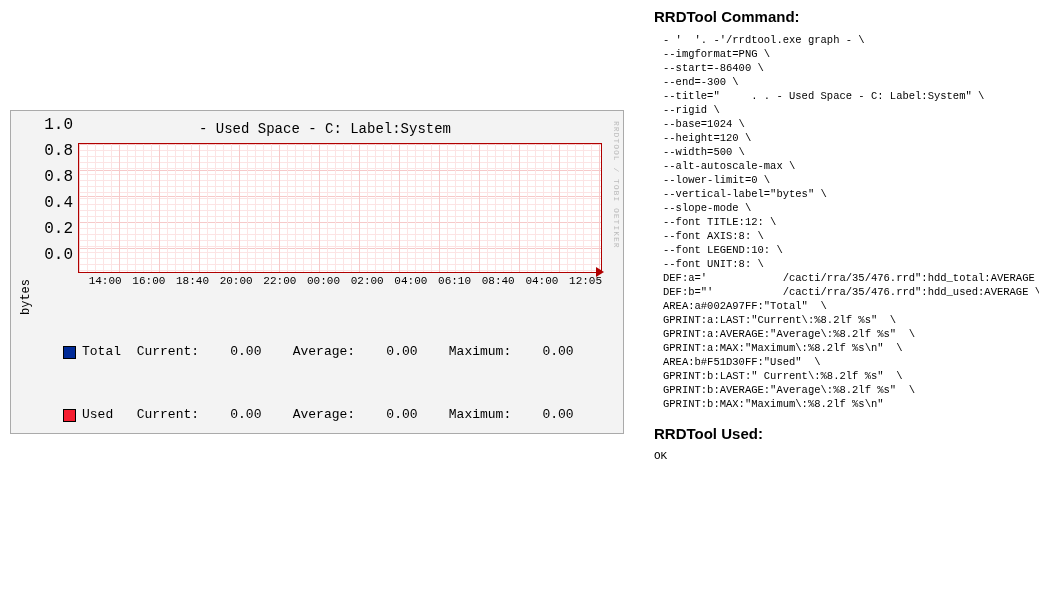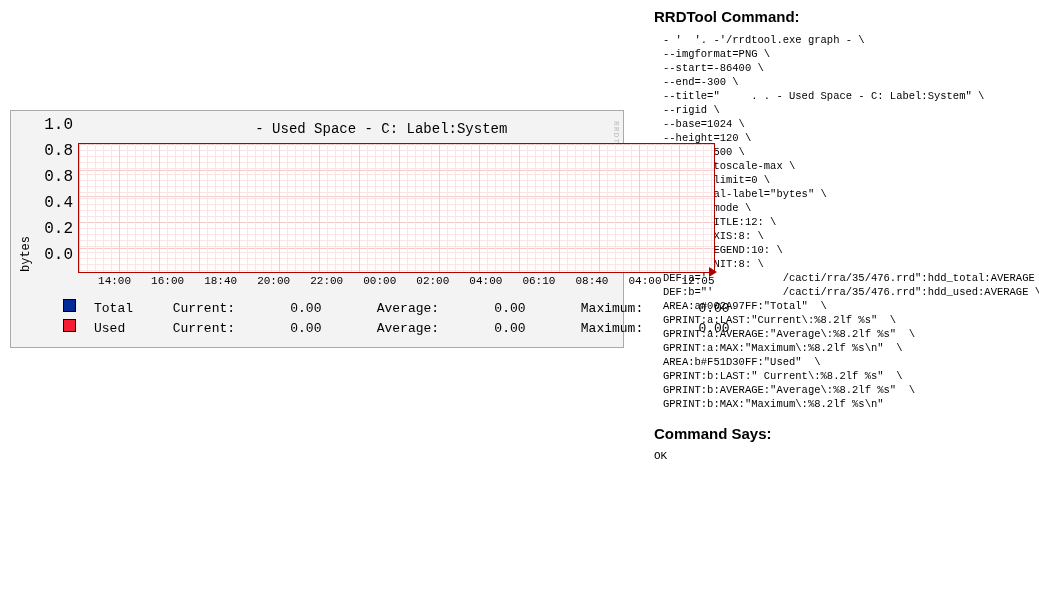--- a/index.html
+++ b/index.html
@@ -118,22 +118,24 @@
     letter-spacing: 1px;
   }
   .legend {
     font-family: "Courier New", monospace;
     font-size: 13px;
     padding: 6px 0 0 30px;
     color: #000;
   }
   .legend-row {
     display: flex;
-    gap: 12px;
+    align-items: center;
+    gap: 0;
     line-height: 20px;
+    margin-top: 43px;
   }
   .swatch {
     display: inline-block;
     width: 11px;
     height: 11px;
     border: 1px solid #000;
     margin-right: 6px;
   }
   .sw-total { background: #002A97; }
   .sw-used  { background: #F51D30; }
@@ -257,16 +259,16 @@
 DEF:a='            /cacti/rra/35/476.rrd":hdd_total:AVERAGE \
 DEF:b="'           /cacti/rra/35/476.rrd":hdd_used:AVERAGE \
 AREA:a#002A97FF:"Total"  \
 GPRINT:a:LAST:"Current\:%8.2lf %s"  \
 GPRINT:a:AVERAGE:"Average\:%8.2lf %s"  \
 GPRINT:a:MAX:"Maximum\:%8.2lf %s\n"  \
 AREA:b#F51D30FF:"Used"  \
 GPRINT:b:LAST:" Current\:%8.2lf %s"  \
 GPRINT:b:AVERAGE:"Average\:%8.2lf %s"  \
 GPRINT:b:MAX:"Maximum\:%8.2lf %s\n"</pre>
-    <h3>Command Says:</h3>
+    <h3>RRDTool Used:</h3>
     <div class="says">OK</div>
   </div>
 </div>
 
 </body></html>

